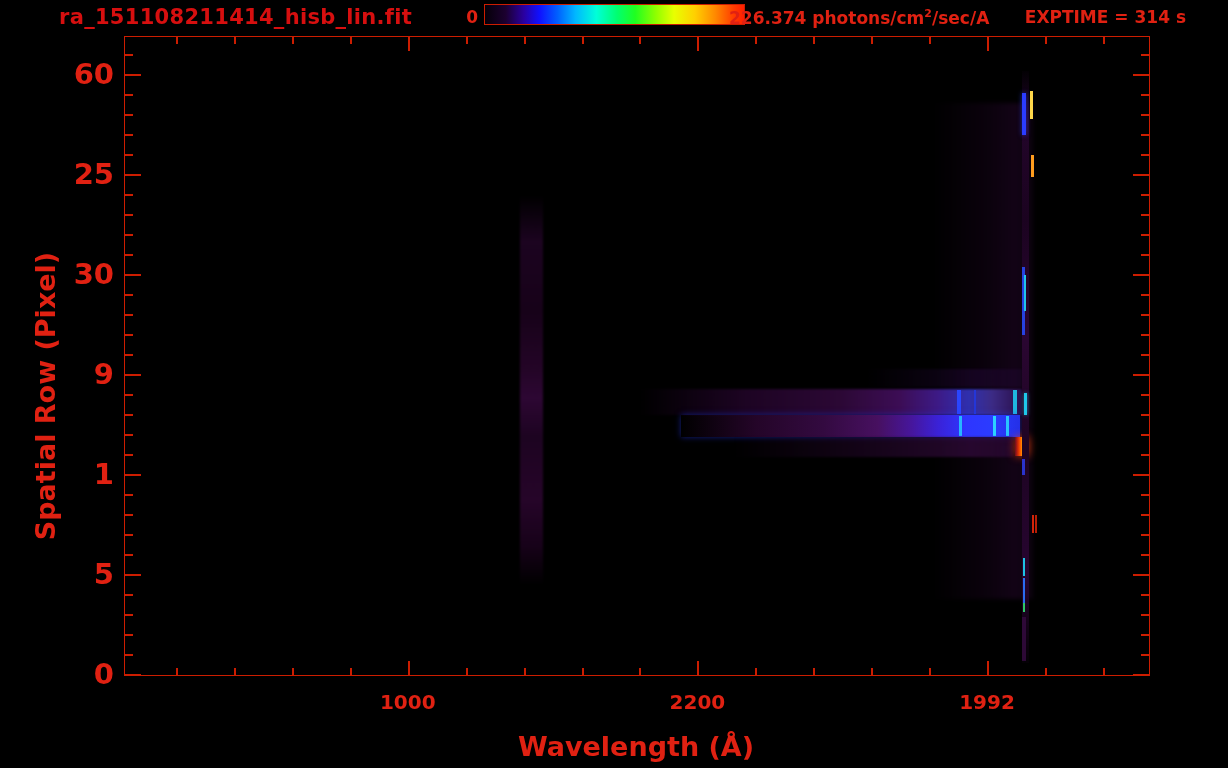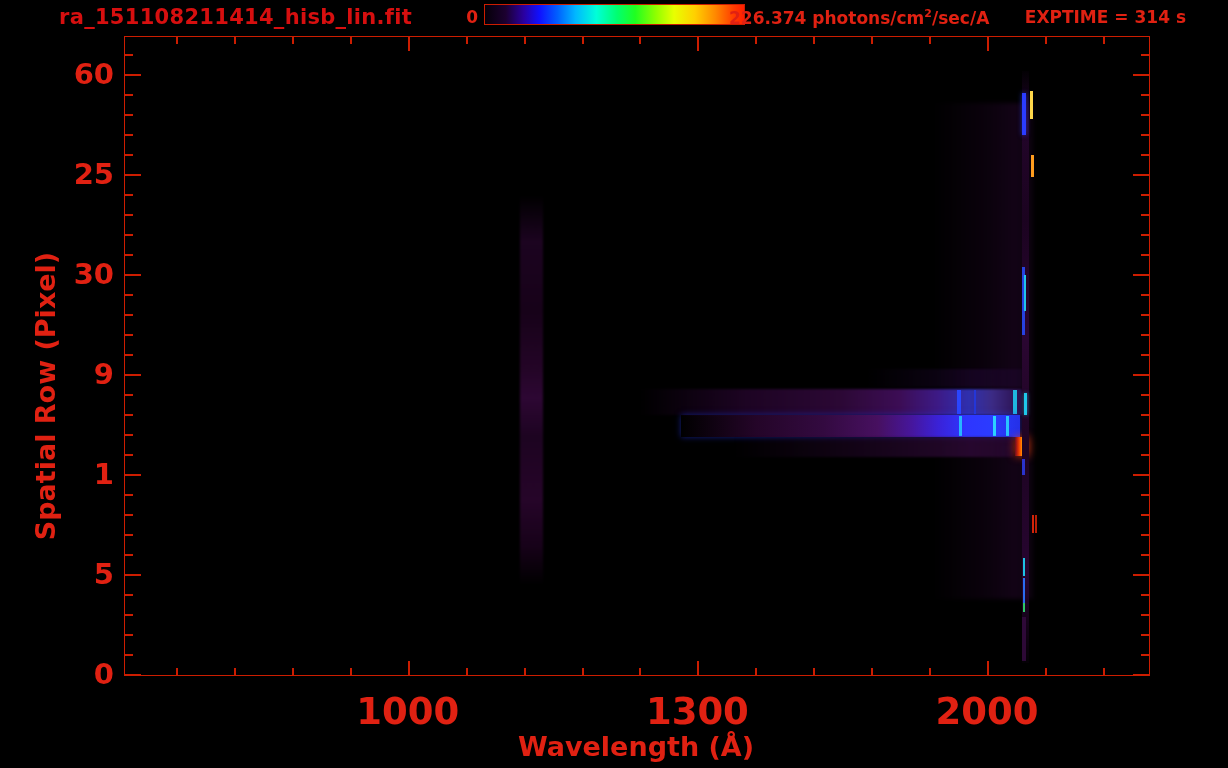--- a/index.html
+++ b/index.html
@@ -9,21 +9,21 @@
   #colorbar{position:absolute;left:484px;top:4px;width:261px;height:21px;border:1px solid var(--frame,#cc1d00);box-sizing:border-box;}
   #cbar-min{position:absolute;left:440px;top:7px;width:38px;text-align:right;font-size:17px;}
   #cbar-max{position:absolute;left:729px;top:7px;font-size:17px;white-space:nowrap;}
   #cbar-max sup{font-size:11px;}
   #exptime{position:absolute;right:42px;top:7px;font-size:17px;white-space:nowrap;}
   #plot-frame{position:absolute;left:124px;top:36px;width:1024px;height:638px;border:1px solid var(--frame,#cc1d00);box-sizing:content-box;background:#000;}
   #plot-area{position:absolute;left:0;top:0;width:1024px;height:638px;overflow:hidden;}
   .feat{position:absolute;}
   .tick{position:absolute;background:var(--frame,#cc1d00);}
   .ytick-label{position:absolute;left:0;width:114px;text-align:right;font-size:29px;line-height:30px;color:var(--accent,#e02112);}
-  .xtick-label{position:absolute;width:140px;text-align:center;top:690px;font-size:37px;color:var(--accent,#e02112);}
+  .xtick-label{position:absolute;width:140px;text-align:center;top:690px;font-size:20px;color:var(--accent,#e02112);}
   #xaxis-title{position:absolute;left:124px;top:731px;width:1024px;text-align:center;font-size:27px;color:var(--accent,#e02112);}
   #yaxis-title{position:absolute;left:-124px;top:380px;width:340px;height:32px;text-align:center;font-size:27px;color:var(--accent,#e02112);transform:rotate(-90deg);}
 </style>
 </head>
 <body>
 
 <div id="title">ra_151108211414_hisb_lin.fit</div>
 
 <div id="cbar-min" class="red-text">0</div>
 <div id="colorbar" style="background: linear-gradient(90deg, rgb(5, 0, 8) 0%, rgb(28, 0, 48) 8%, rgb(42, 0, 160) 15%, rgb(16, 16, 255) 21%, rgb(0, 96, 255) 28%, rgb(0, 184, 255) 35%, rgb(0, 255, 216) 43%, rgb(0, 255, 112) 51%, rgb(32, 255, 32) 58%, rgb(144, 255, 0) 66%, rgb(232, 255, 0) 73%, rgb(255, 208, 0) 81%, rgb(255, 136, 0) 89%, rgb(255, 60, 0) 96%, rgb(255, 30, 0) 100%);"></div>
@@ -164,17 +164,17 @@
 
 <div id="tick-labels">
     <div class="ytick-label" style="top: 659px;">0</div>
     <div class="ytick-label" style="top: 559px;">5</div>
     <div class="ytick-label" style="top: 459px;">1</div>
     <div class="ytick-label" style="top: 359px;">9</div>
     <div class="ytick-label" style="top: 259px;">30</div>
     <div class="ytick-label" style="top: 159px;">25</div>
     <div class="ytick-label" style="top: 59px;">60</div>
     <div class="xtick-label" style="left: 337.801px;">1000</div>
-    <div class="xtick-label" style="left: 627.394px;">1300</div>
-    <div class="xtick-label" style="left: 916.986px;">2000</div>
+    <div class="xtick-label" style="left: 627.394px;">2200</div>
+    <div class="xtick-label" style="left: 916.986px;">1992</div>
   </div>
 <div id="xaxis-title">Wavelength (Å)</div>
 <div id="yaxis-title">Spatial Row (Pixel)</div>
 
 </body></html>

